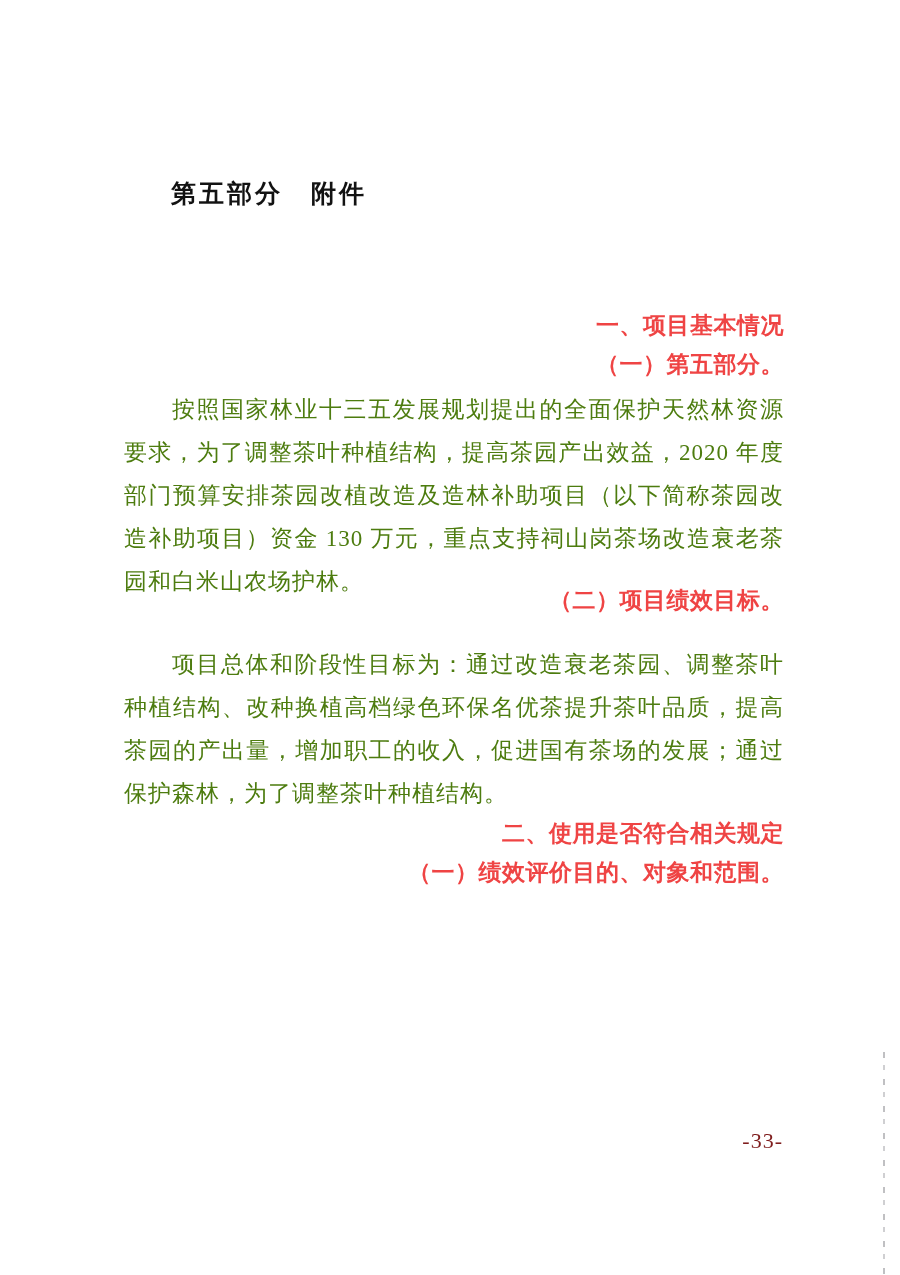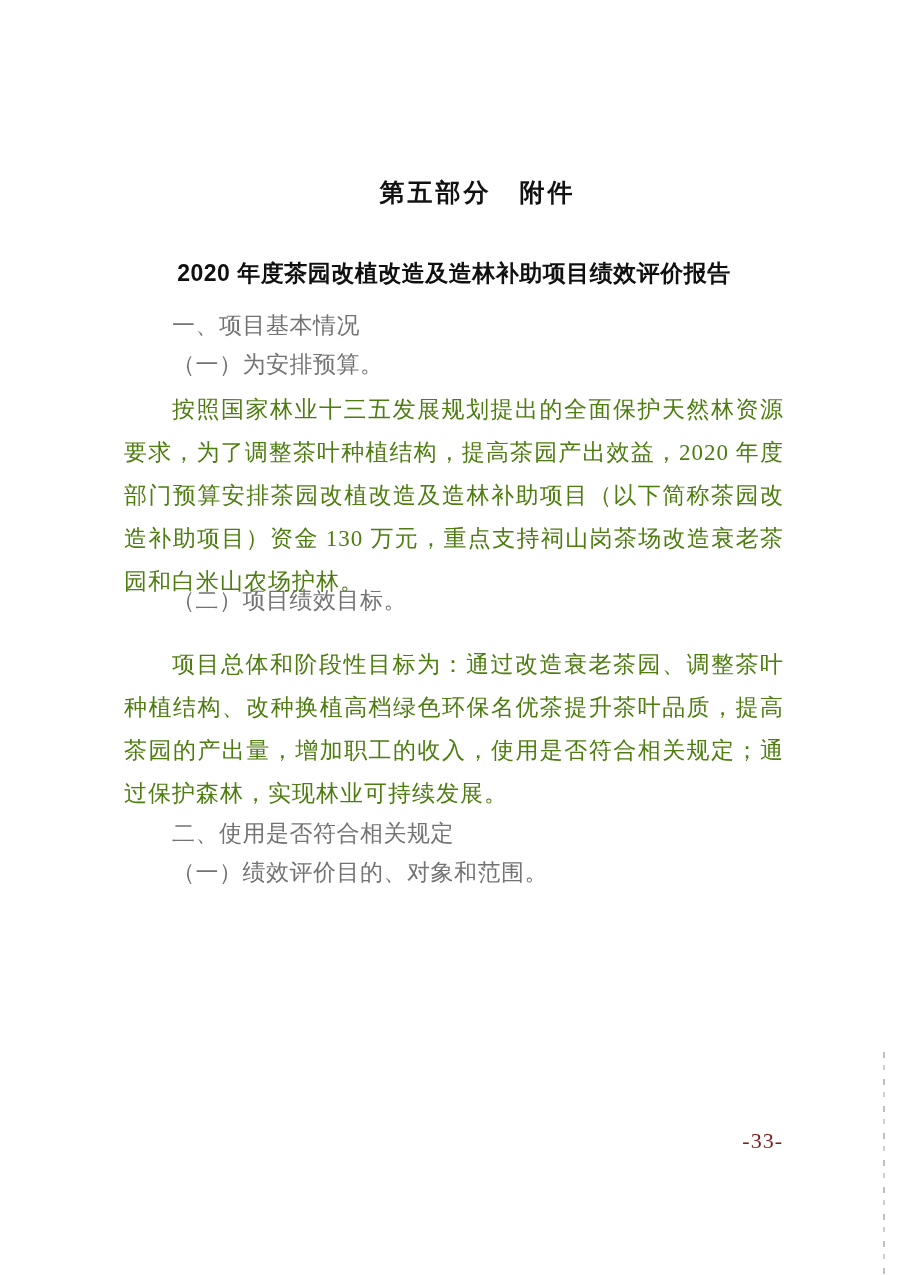--- a/index.html
+++ b/index.html
@@ -17,48 +17,48 @@
     position:absolute;
     left:124px; top:0;
     width:660px; height:1275px;
   }
 
   .block { position:absolute; left:0; right:0; }
 
   .part-header {
     top:178px;
     padding-left:47px;
-    font-family:Liberation Serif, serif;
+    font-family:Liberation Sans, sans-serif;
     font-weight:600;
     font-size:25px;
     letter-spacing:3px;
     line-height:30px;
     color:#121212;
-    text-align:center;
   }
 
   .doc-title {
     top:258px;
     text-align:center;
     font-family:"Liberation Sans","DejaVu Sans",sans-serif;
     font-weight:700;
     font-size:23px;
     letter-spacing:0.5px;
     line-height:30px;
     color:#101010;
   }
 
   .heading {
     font-family:"Liberation Sans","DejaVu Sans",sans-serif;
-    font-weight:400;
+    font-weight:700;
     font-size:23px;
     letter-spacing:0.5px;
     line-height:30px;
     padding-left:48px;
-    color:#737373;
+    color:#ef4444;
+    text-align:right;
   }
   .h1a { top:310px; }
   .h2a { top:349px; }
   .h2b { top:585px; }
   .h1b { top:818px; }
   .h2c { top:857px; }
 
   .para {
     font-family:"Liberation Serif","DejaVu Serif",serif;
     font-size:23px;
@@ -97,31 +97,30 @@
   }
 </style>
 </head>
 <body>
 
 <div class="page">
   <div class="content">
 
     <div class="block part-header">第五部分　附件</div>
 
-    <div class="block doc-title">2020 年度茶园改植改造及造林补助项目绩效评价报告</div>
 
     <div class="block heading h1a">一、项目基本情况</div>
 
-    <div class="block heading h2a">（一）为安排预算。</div>
+    <div class="block heading h2a">（一）第五部分。</div>
 
     <p class="block para para1">按照国家林业十三五发展规划提出的全面保护天然林资源要求，为了调整茶叶种植结构，提高茶园产出效益，2020 年度部门预算安排茶园改植改造及造林补助项目（以下简称茶园改造补助项目）资金 130 万元，重点支持祠山岗茶场改造衰老茶园和白米山农场护林。</p>
 
     <div class="block heading h2b">（二）项目绩效目标。</div>
 
-    <p class="block para para2">项目总体和阶段性目标为：通过改造衰老茶园、调整茶叶种植结构、改种换植高档绿色环保名优茶提升茶叶品质，提高茶园的产出量，增加职工的收入，使用是否符合相关规定；通过保护森林，实现林业可持续发展。</p>
+    <p class="block para para2">项目总体和阶段性目标为：通过改造衰老茶园、调整茶叶种植结构、改种换植高档绿色环保名优茶提升茶叶品质，提高茶园的产出量，增加职工的收入，促进国有茶场的发展；通过保护森林，为了调整茶叶种植结构。</p>
 
     <div class="block heading h1b">二、使用是否符合相关规定</div>
 
     <div class="block heading h2c">（一）绩效评价目的、对象和范围。</div>
 
 
     <div class="block page-number">-33-</div>
 
   </div>
 

